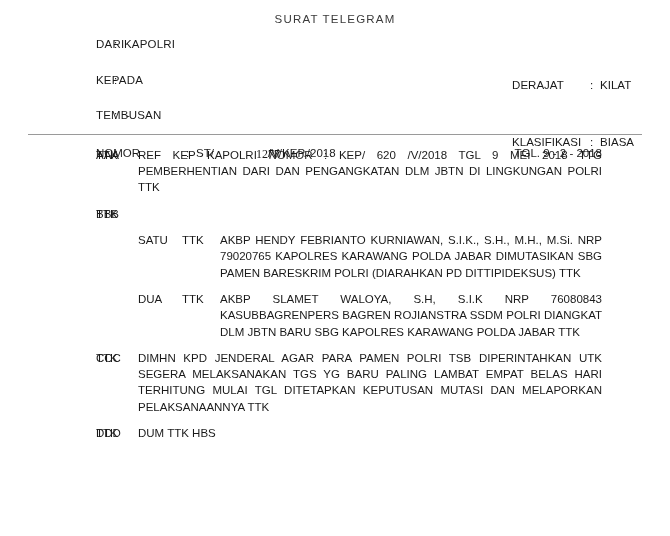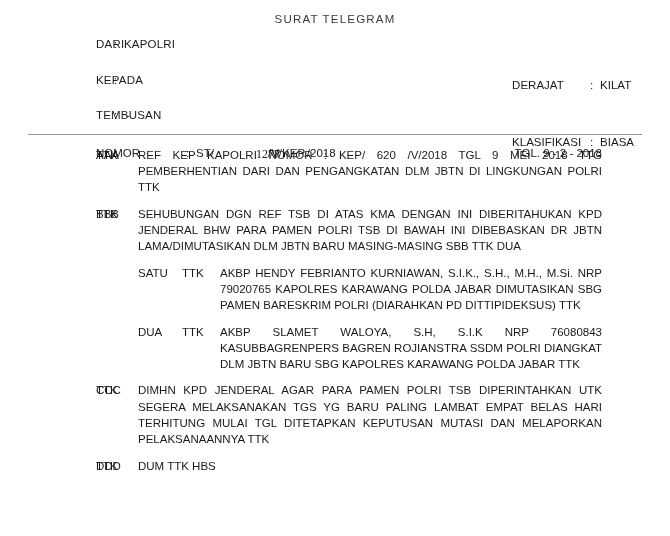--- a/index.html
+++ b/index.html
@@ -243,21 +243,20 @@
 
   <div class="art">
     <div class="code">AAA</div>
     <div class="ttk">TTK</div>
     <div class="body">REF KEP KAPOLRI NOMOR : KEP/    620    /V/2018 TGL   9   MEI 2018 TTG PEMBERHENTIAN DARI DAN PENGANGKATAN DLM JBTN DI LINGKUNGAN POLRI TTK</div>
   </div>
 
   <div class="art">
     <div class="code">BBB</div>
     <div class="ttk">TTK</div>
-    <div class="body">SEHUBUNGAN DGN REF TSB DI ATAS KMA DENGAN INI DIBERITAHUKAN KPD JENDERAL BHW PARA PAMEN POLRI TSB DI BAWAH INI DIBEBASKAN DR JBTN LAMA/DIMUTASIKAN DLM JBTN BARU MASING-MASING SBB TTK DUA</div>
   </div>
 
   <div class="sub">
     <div class="scode">SATU</div>
     <div class="sttk">TTK</div>
     <div class="sbody">AKBP HENDY FEBRIANTO KURNIAWAN, S.I.K., S.H., M.H., M.Si. NRP  79020765  KAPOLRES  KARAWANG  POLDA  JABAR DIMUTASIKAN SBG PAMEN BARESKRIM POLRI (DIARAHKAN PD DITTIPIDEKSUS) TTK</div>
   </div>
 
   <div class="sub">
     <div class="scode">DUA</div>

